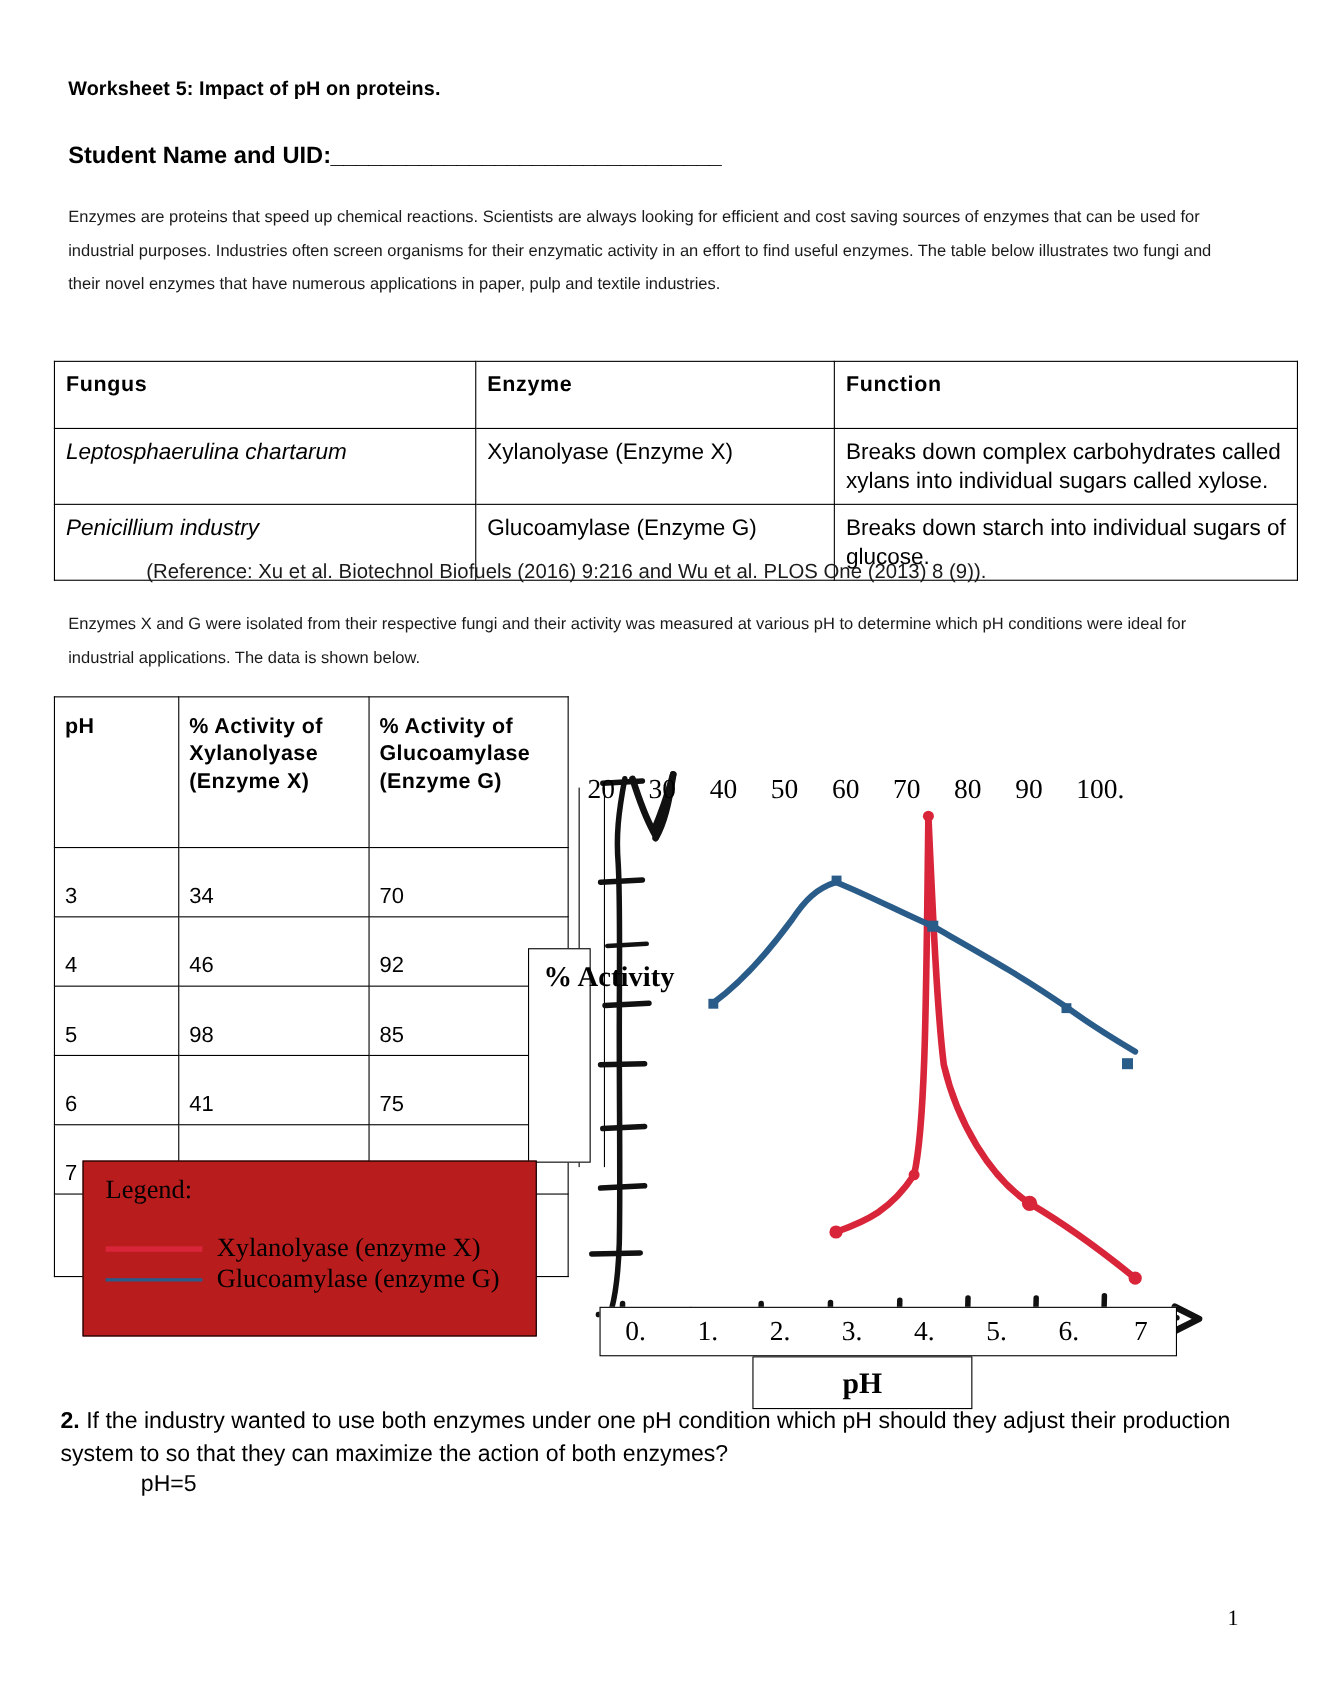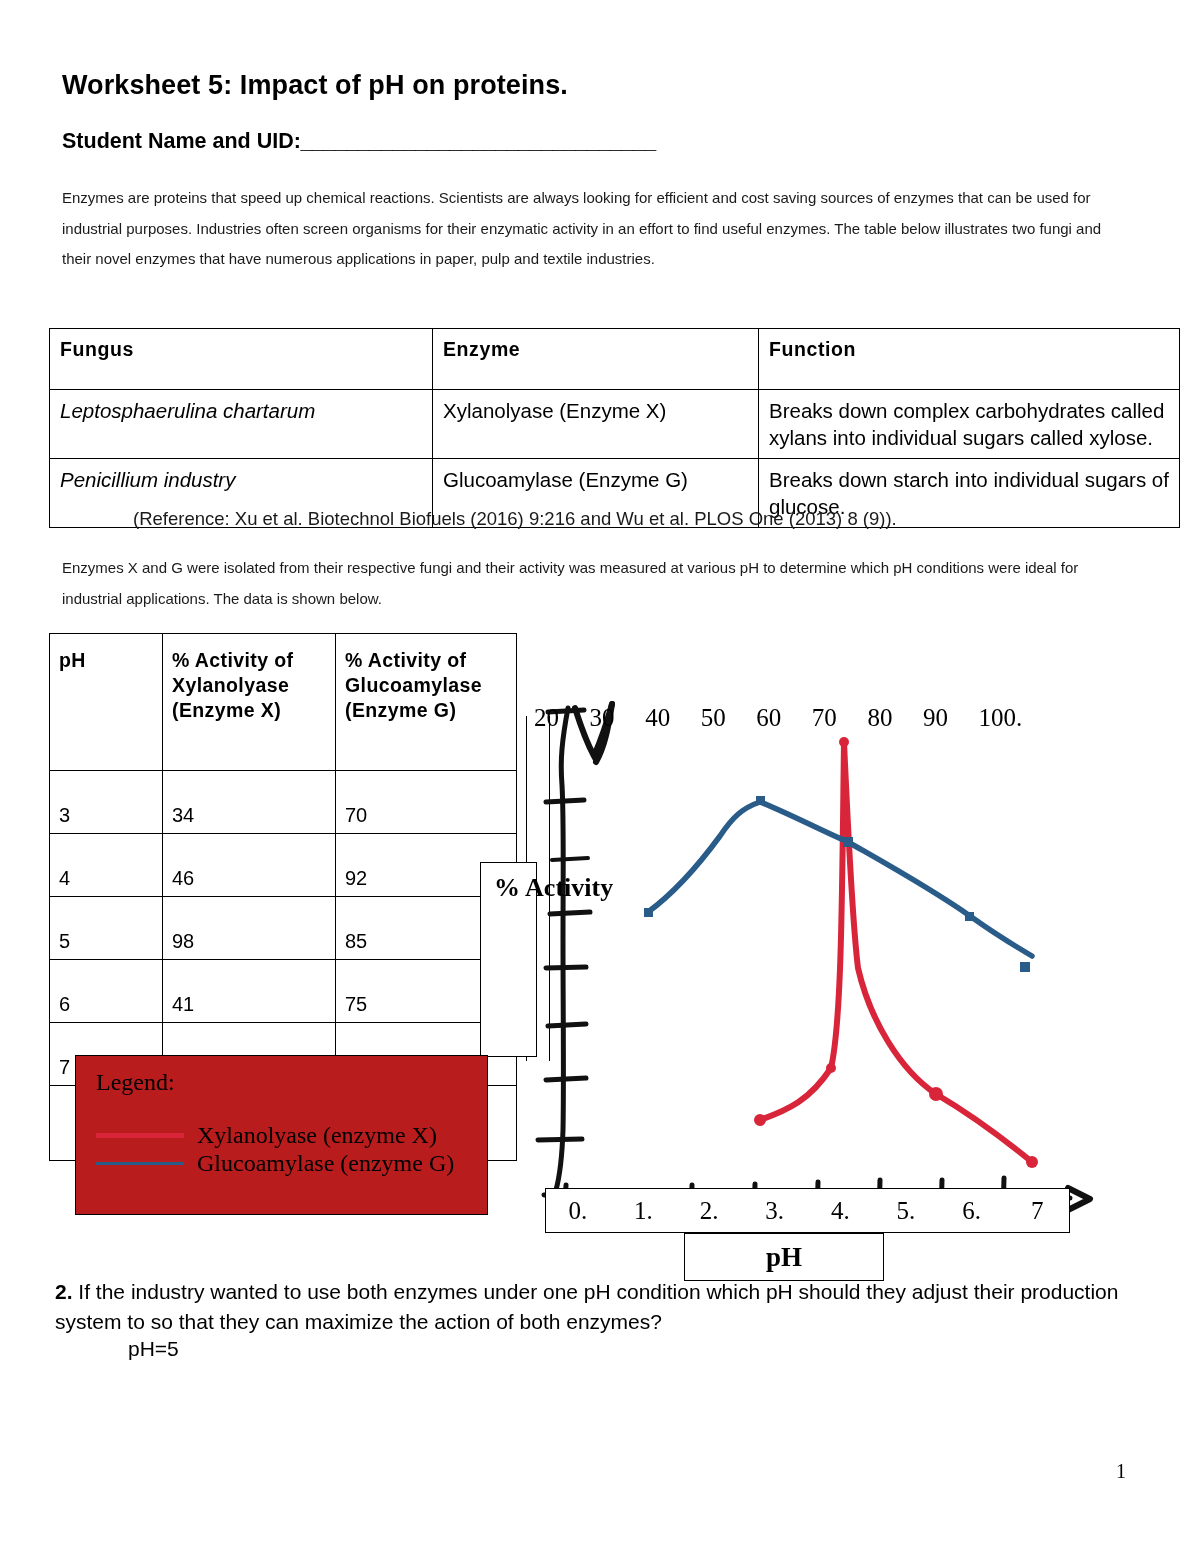--- a/index.html
+++ b/index.html
@@ -17,21 +17,21 @@
     height: 1553px;
     background: #ffffff;
     overflow: hidden;
   }
 
   
   .doc-title {
     position: absolute;
     left: 62px;
     top: 70px;
-    font-size: 27px;
+    font-size: 18px;
     font-weight: bold;
     letter-spacing: 0.1px;
     white-space: nowrap;
   }
   .name-line {
     position: absolute;
     left: 62px;
     top: 129px;
     font-size: 21.5px;
     font-weight: bold;

